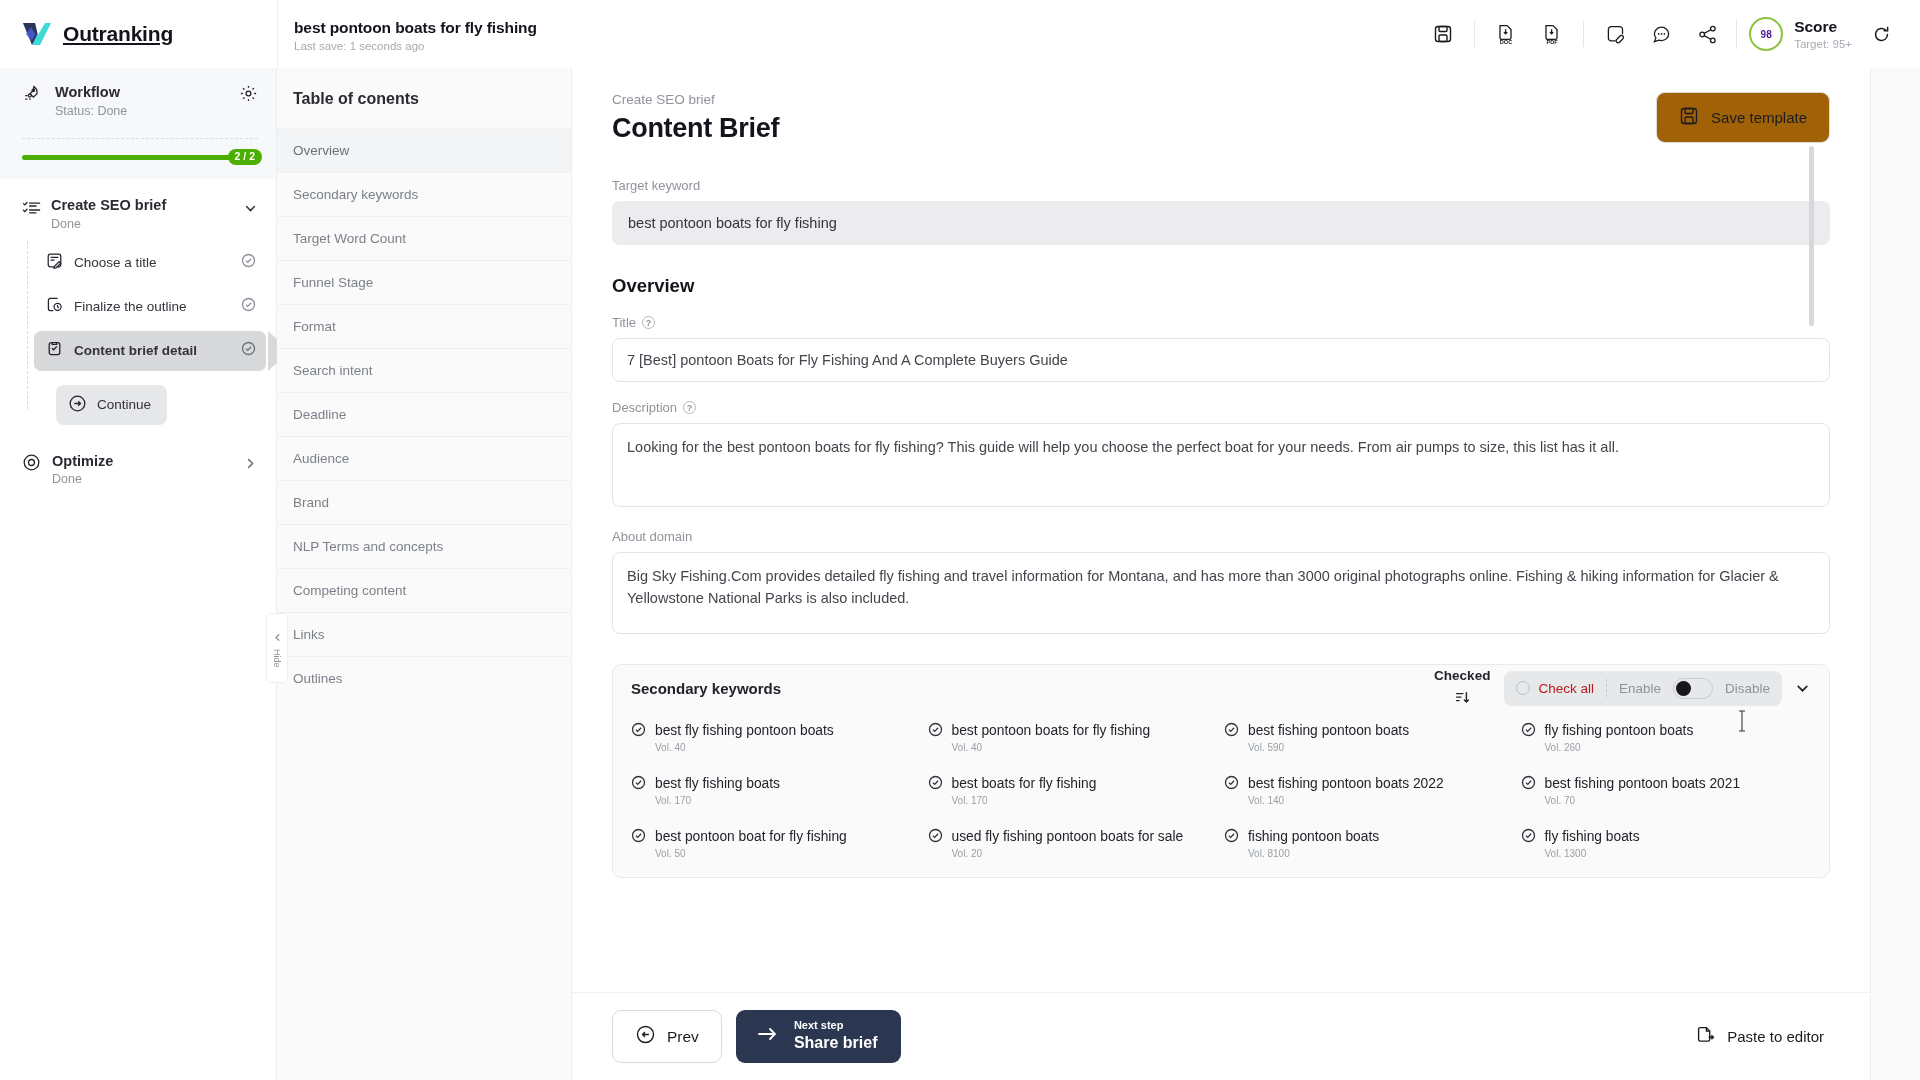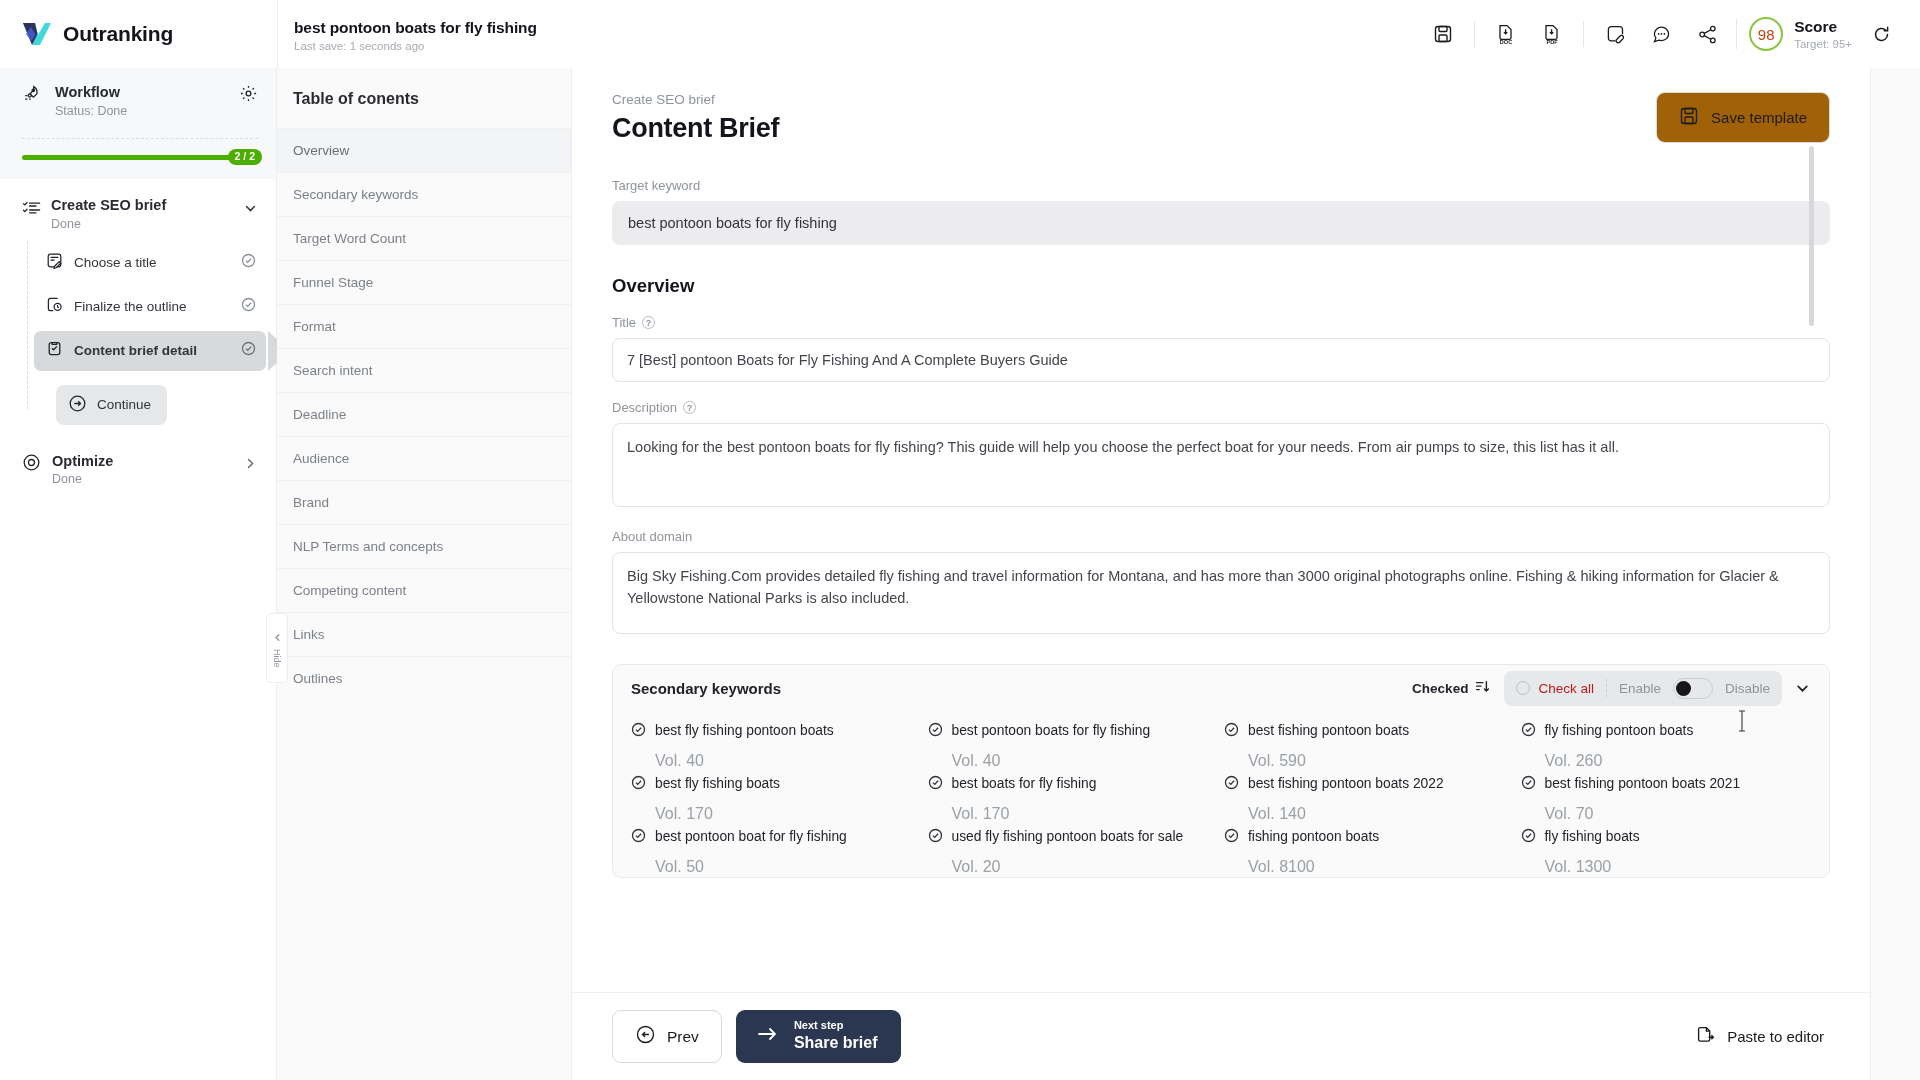--- a/index.html
+++ b/index.html
@@ -9,38 +9,38 @@
     background: #ffffff;
     overflow: hidden;
     color: #1b1b1f;
   }
   #app { width: 1920px; height: 1080px; position: relative; display: flex; flex-direction: column; }
 
   
   .topbar { height: 68px; flex: 0 0 68px; display: flex; align-items: stretch; background: #fff; position: relative; z-index: 30; }
   .brand { width: 277px; flex: 0 0 277px; display: flex; align-items: center; gap: 11px; padding-left: 22px; }
   .brand-logo { width: 30px; height: 26px; position: relative; }
-  .brand-name { font-size: 21px; font-weight: 700; letter-spacing: -0.2px; color: #14141c; }
+  .brand-name { font-size: 21px; font-weight: 700; letter-spacing: -0.2px; color: #14141c; text-decoration: underline; }
 
   .doc-head { flex: 1; display: flex; align-items: center; justify-content: space-between;
               border-left: 1px solid #eceff1; padding: 0 22px 0 16px; }
   .doc-title-wrap { padding-top: 2px; }
   .doc-title { font-size: 15.5px; font-weight: 700; color: #14141c; letter-spacing: -0.1px; }
   .doc-sub { font-size: 11.5px; color: #a6abb2; margin-top: 3px; }
 
   .tools { display: flex; align-items: center; gap: 0; }
   .tool-btn { width: 46px; height: 40px; display: flex; align-items: center; justify-content: center;
               cursor: pointer; border-radius: 7px; }
   .tool-sep { width: 1px; height: 26px; background: #e4e7ea; margin: 0 8px; }
 
   .score-sep { width: 1px; height: 30px; background: #e4e7ea; margin: 0 12px 0 6px; }
   .score-box { display: flex; align-items: center; gap: 11px; }
   .score-ring { width: 34px; height: 34px; border-radius: 50%; border: 2.4px solid #8bc53f;
                 display: flex; align-items: center; justify-content: center;
-                font-size: 15px; font-weight: 400; color: #c2410c; }
+                font-size: 10px; font-weight: 700; color: #4c1d95; }
   .score-txt-main { font-size: 15.5px; font-weight: 700; color: #14141c; line-height: 1.15; }
   .score-txt-sub { font-size: 11.5px; color: #a6abb2; margin-top: 2px; }
   .score-refresh { width: 34px; height: 34px; border-radius: 50%; display: flex; align-items: center;
                    justify-content: center; margin-left: 12px; cursor: pointer; }
 
   
   .body-row { flex: 1; display: flex; min-height: 0; }
 
   
   .sidebar { width: 277px; flex: 0 0 277px; background: #fff; display: flex; flex-direction: column;
@@ -133,38 +133,38 @@
            font-size: 9px; display: inline-flex; align-items: center; justify-content: center;
            font-weight: 700; cursor: pointer; }
 
   
   .kw-panel { margin-top: 26px; border: 1px solid #e8eaec; border-radius: 9px; background: #fafafa;
               overflow: hidden; height: 214px; }
   .kw-head { height: 46px; display: flex; align-items: center; padding: 0 6px 0 18px; background: #fafafa; }
   .kw-head-title { font-size: 15px; font-weight: 700; color: #22222a; }
   .kw-head-right { margin-left: auto; display: flex; align-items: center; gap: 0; }
   .checked-sort { display: flex; align-items: center; gap: 7px; font-size: 13.5px; font-weight: 700;
-                  color: #22222a; cursor: pointer; padding-right: 14px; }
+                  color: #22222a; cursor: pointer; padding-right: 14px; flex-direction: column; }
   .kw-ctl-group { display: flex; align-items: center; background: #e7e8ea; border-radius: 8px;
                   padding: 7px 12px; gap: 12px; }
   .check-all { display: flex; align-items: center; gap: 8px; font-size: 13.5px; color: #b91c1c; cursor: pointer; }
   .radio-o { width: 14px; height: 14px; border-radius: 50%; border: 1.4px solid #b9bdc2; }
   .ctl-div { width: 1px; height: 18px; border-left: 1.5px dashed #c7cace; }
   .ena { font-size: 13.5px; color: #8f949b; cursor: pointer; }
   .toggle { width: 40px; height: 21px; border-radius: 11px; background: #e7e8ea; border: 1.5px solid #c9ccd0;
             display: flex; align-items: center; padding: 2px; cursor: pointer; }
   .toggle-knob { width: 15px; height: 15px; border-radius: 50%; background: #16161c; }
   .kw-caret { padding: 0 12px; cursor: pointer; display: flex; align-items: center; }
 
   .kw-grid { padding: 4px 18px 0 18px; display: grid; grid-template-columns: repeat(4, 1fr);
              row-gap: 0; column-gap: 6px; }
   .kw-cell { display: flex; align-items: flex-start; gap: 9px; height: 53px; padding-top: 7px; }
   .kw-texts { display: flex; flex-direction: column; }
   .kw-name { font-size: 13.8px; color: #23232b; line-height: 1.25; white-space: nowrap; }
-  .kw-vol { font-size: 16px; color: #9aa0a6; margin-top: 13px; }
+  .kw-vol { font-size: 10px; color: #9aa0a6; margin-top: 3px; }
 
   
   .footer { height: 88px; flex: 0 0 88px; background: #fff; display: flex; align-items: center;
             padding: 0 40px; border-top: 1px solid #f0f1f2; }
   .prev-btn { display: inline-flex; align-items: center; gap: 11px; border: 1px solid #d8dbde;
               background: #fff; border-radius: 9px; padding: 13px 22px; cursor: pointer; }
   .prev-btn span { font-size: 15.5px; color: #1b1b1f; }
   .next-btn { display: inline-flex; align-items: center; gap: 14px; background: #2b3750; color: #fff;
               border-radius: 9px; padding: 9px 24px 10px 20px; margin-left: 14px; cursor: pointer; }
   .next-l1 { font-size: 11px; font-weight: 700; line-height: 1.2; }

